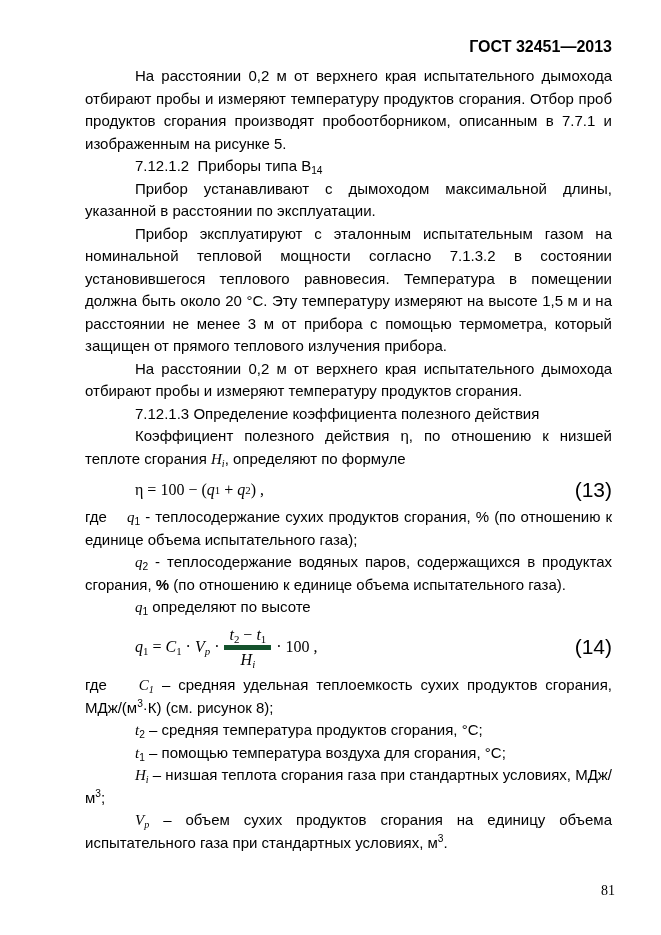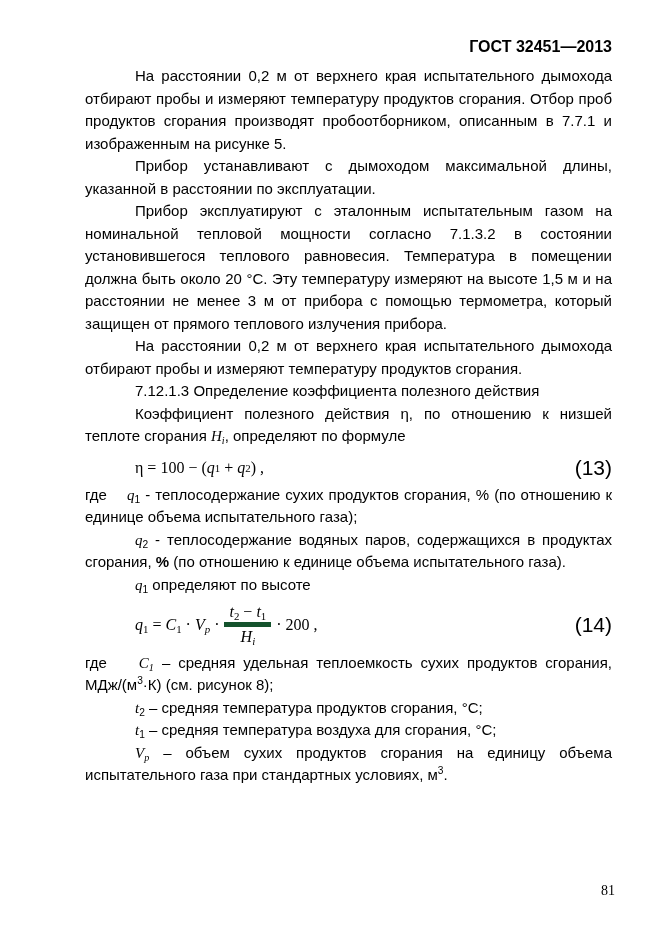--- a/index.html
+++ b/index.html
@@ -57,20 +57,21 @@
 <body>
 
 <div class="page">
 
   <div class="header">
     <span>ГОСТ 32451—2013</span>
   </div>
 
   <div class="content">
     <p class="para"><span>На расстоянии 0,2 м от верхнего края испытательного дымохода отбирают пробы и измеряют температуру продуктов сгорания. Отбор проб продуктов сгорания производят пробоотборником, описанным в 7.7.1 и изображенным на рисунке 5.</span></p>
+    <p class="heading"><span>7.12.1.2&nbsp; Приборы типа В</span><span class="sub">14</span></p>
     <p class="para"><span>Прибор устанавливают с дымоходом максимальной длины, указанной в расстоянии по эксплуатации.</span></p>
     <p class="para"><span>Прибор эксплуатируют с эталонным испытательным газом на номинальной тепловой мощности согласно 7.1.3.2 в состоянии установившегося теплового равновесия. Температура в помещении должна быть около 20 °С. Эту температуру измеряют на высоте 1,5 м и на расстоянии не менее 3 м от прибора с помощью термометра, который защищен от прямого теплового излучения прибора.</span></p>
     <p class="para"><span>На расстоянии 0,2 м от верхнего края испытательного дымохода отбирают пробы и измеряют температуру продуктов сгорания.</span></p>
     <p class="heading"><span>7.12.1.3 Определение коэффициента полезного действия</span></p>
     <p class="para"><span>Коэффициент полезного действия η, по отношению к низшей теплоте сгорания </span><span class="i">H</span><span class="isub">i</span><span>, определяют по формуле</span></p>
 
     <div class="formula-row f13">
       <span class="formula"><span>η = 100 − (</span><span class="i">q</span><span class="sub">1</span><span> + </span><span class="i">q</span><span class="sub">2</span><span>) ,</span></span>
       <span class="formula-number">(13)</span>
     </div>
@@ -79,28 +80,29 @@
     <p class="para"><span class="i">q</span><span class="sub">2</span><span> - теплосодержание водяных паров, содержащихся в продуктах сгорания, </span><span class="b">%</span><span> (по отношению к единице объема испытательного газа).</span></p>
     <p class="para"><span class="i">q</span><span class="sub">1</span><span> определяют по высоте</span></p>
 
     <div class="formula-row f14">
       <span class="formula">
         <span><span class="i">q</span><span class="sub">1</span><span> = </span><span class="i">C</span><span class="sub">1</span><span> · </span><span class="i">V</span><span class="isub">p</span><span> ·</span></span>
         <span class="frac">
           <span class="fnum"><span class="i">t</span><span class="sub">2</span><span> − </span><span class="i">t</span><span class="sub">1</span></span>
           <span class="fden"><span class="i">H</span><span class="isub">i</span></span>
         </span>
-        <span><span>· 200 ,</span></span>
+        <span><span>· 100 ,</span></span>
       </span>
       <span class="formula-number">(14)</span>
     </div>
 
     <p class="para noindent"><span>где&nbsp;&nbsp;&nbsp;&nbsp;</span><span class="i">C</span><span class="isub">1</span><span> – средняя удельная теплоемкость сухих продуктов сгорания, МДж/(м</span><span class="sup">3</span><span>·К) (см. рисунок 8);</span></p>
     <p class="para"><span class="i">t</span><span class="sub">2</span><span> – средняя температура продуктов сгорания, °С;</span></p>
-    <p class="para"><span class="i">t</span><span class="sub">1</span><span> – средняя температура воздуха для сгорания, °С;</span></p>
+    <p class="para"><span class="i">t</span><span class="sub">1</span><span> – помощью температура воздуха для сгорания, °С;</span></p>
+    <p class="para"><span class="i">H</span><span class="isub">i</span><span> – низшая теплота сгорания газа при стандартных условиях, МДж/м</span><span class="sup">3</span><span>;</span></p>
     <p class="para"><span class="i">V</span><span class="isub">p</span><span> – объем сухих продуктов сгорания на единицу объема испытательного газа при стандартных условиях, м</span><span class="sup">3</span><span>.</span></p>
   </div>
 
   <div class="footer">
     <span>81</span>
   </div>
 
 </div>
 
 </body></html>

